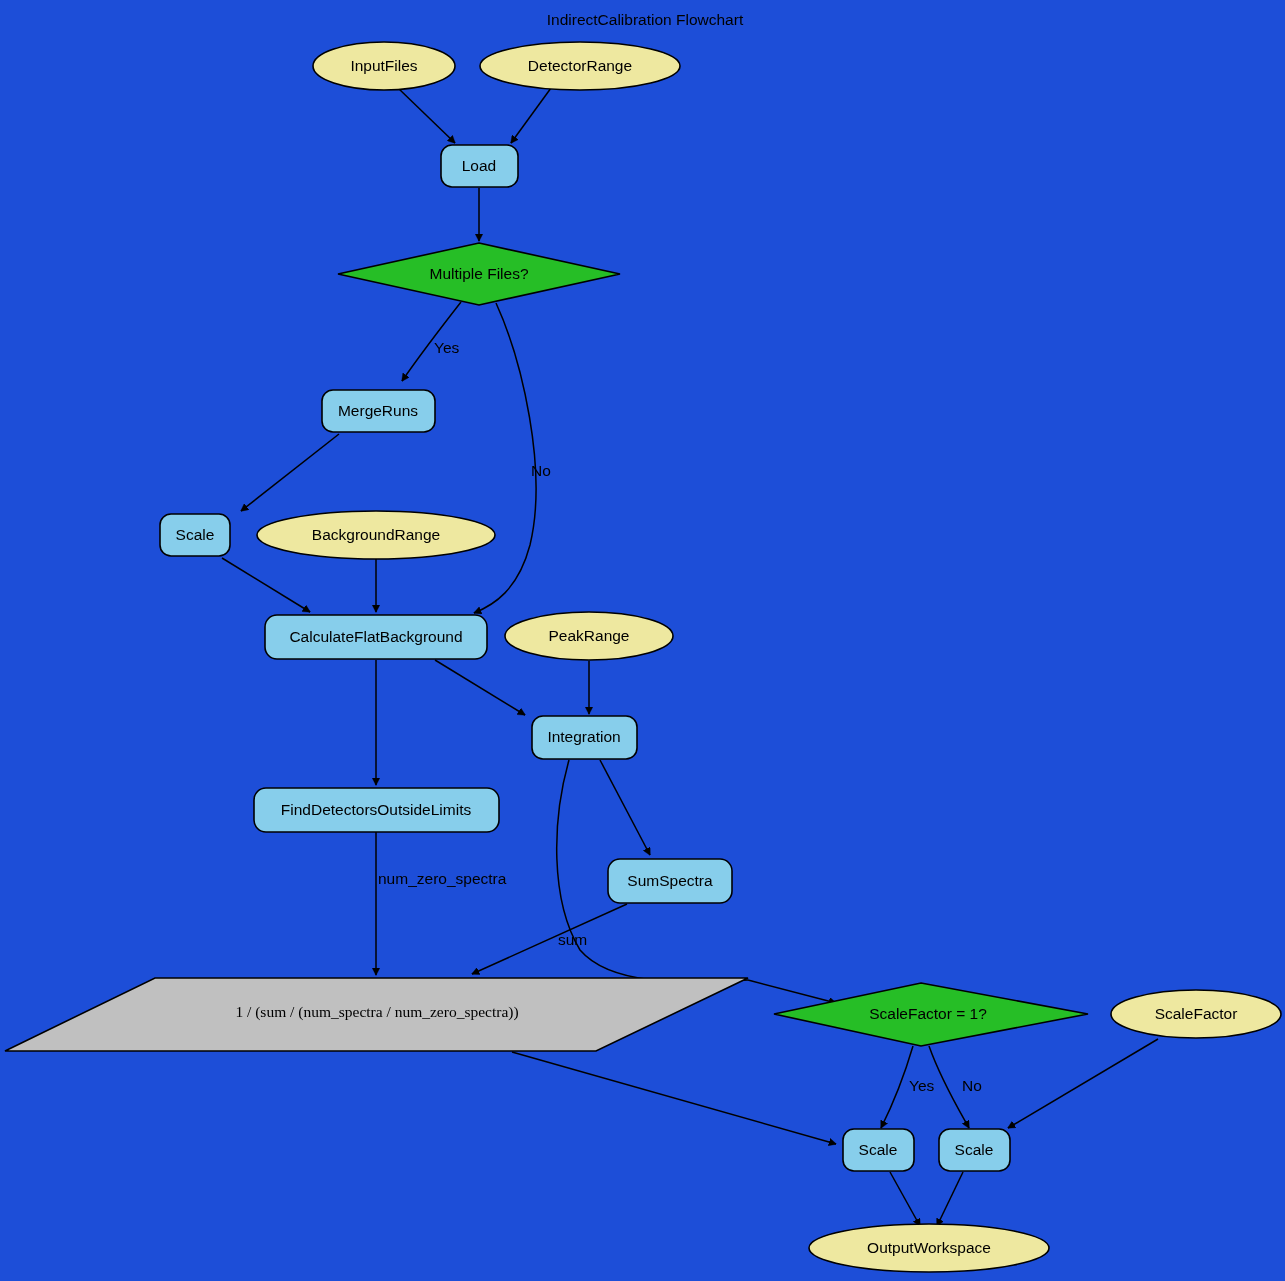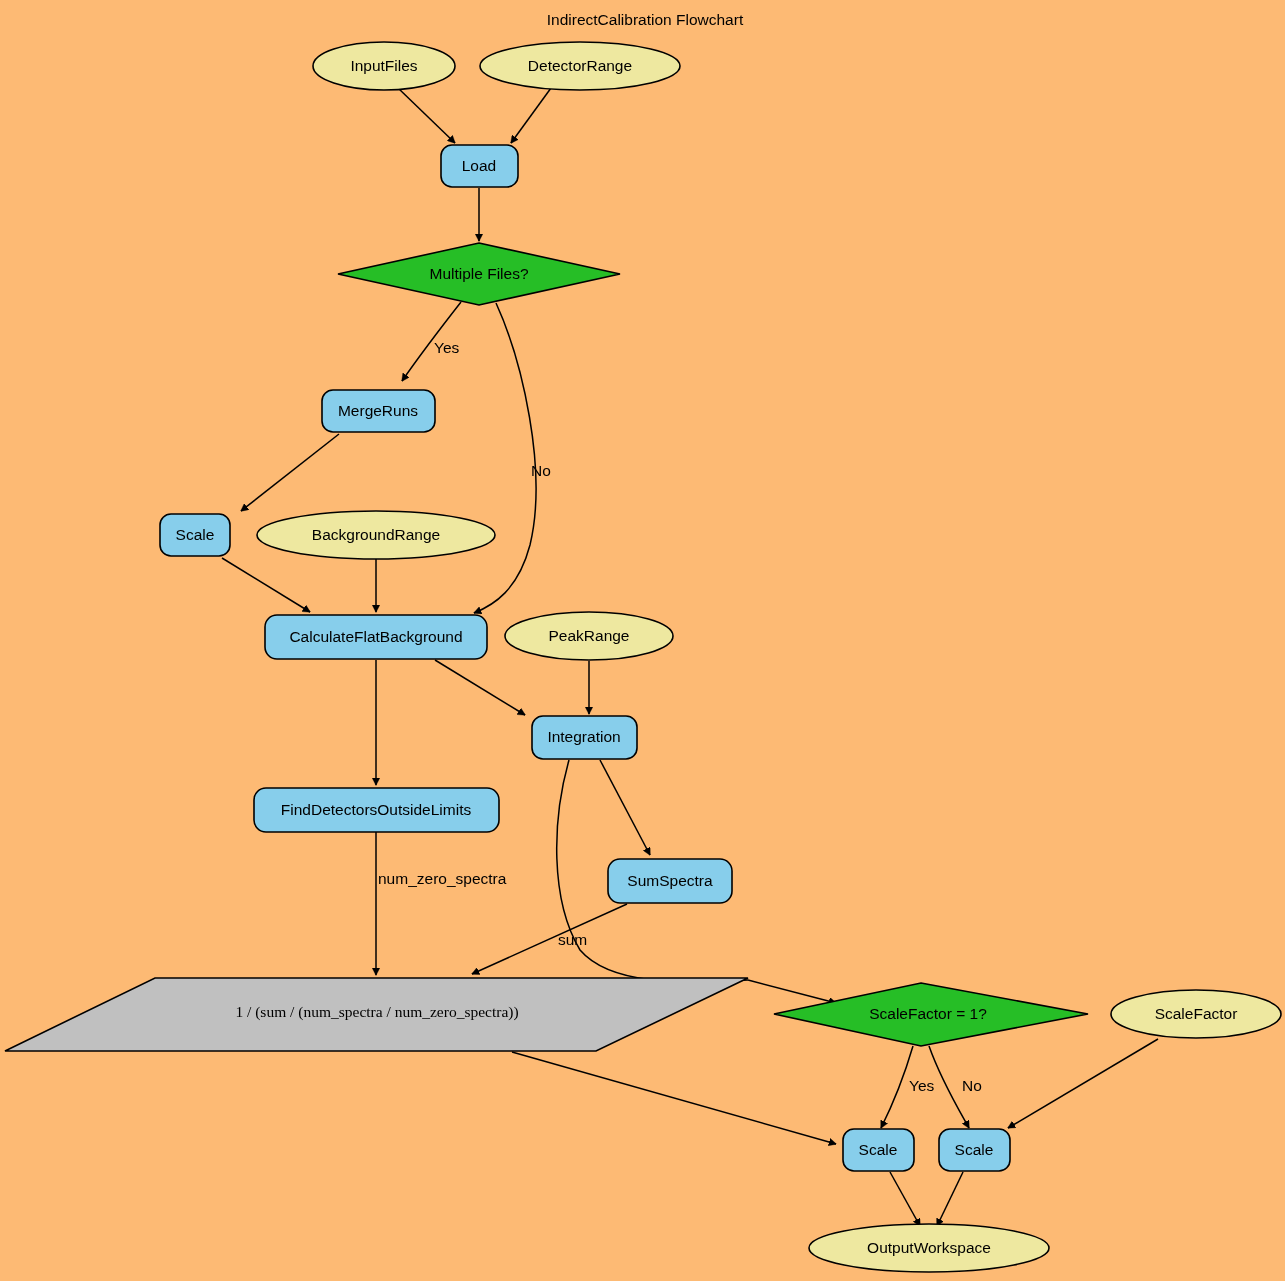--- a/index.html
+++ b/index.html
@@ -10,21 +10,21 @@
   body {
     width: 1285px;
     height: 1281px;
     font-family: "Liberation Sans", sans-serif;
     overflow: hidden;
   }
   #flowchart-root {
     position: relative;
     width: 1285px;
     height: 1281px;
-    background: #fdba74;
+    background: #1d4ed8;
   }
   svg.graph {
     display: block;
     width: 1285px;
     height: 1281px;
   }
   .node-shape {
     stroke: #000000;
     stroke-width: 1.6;
   }

